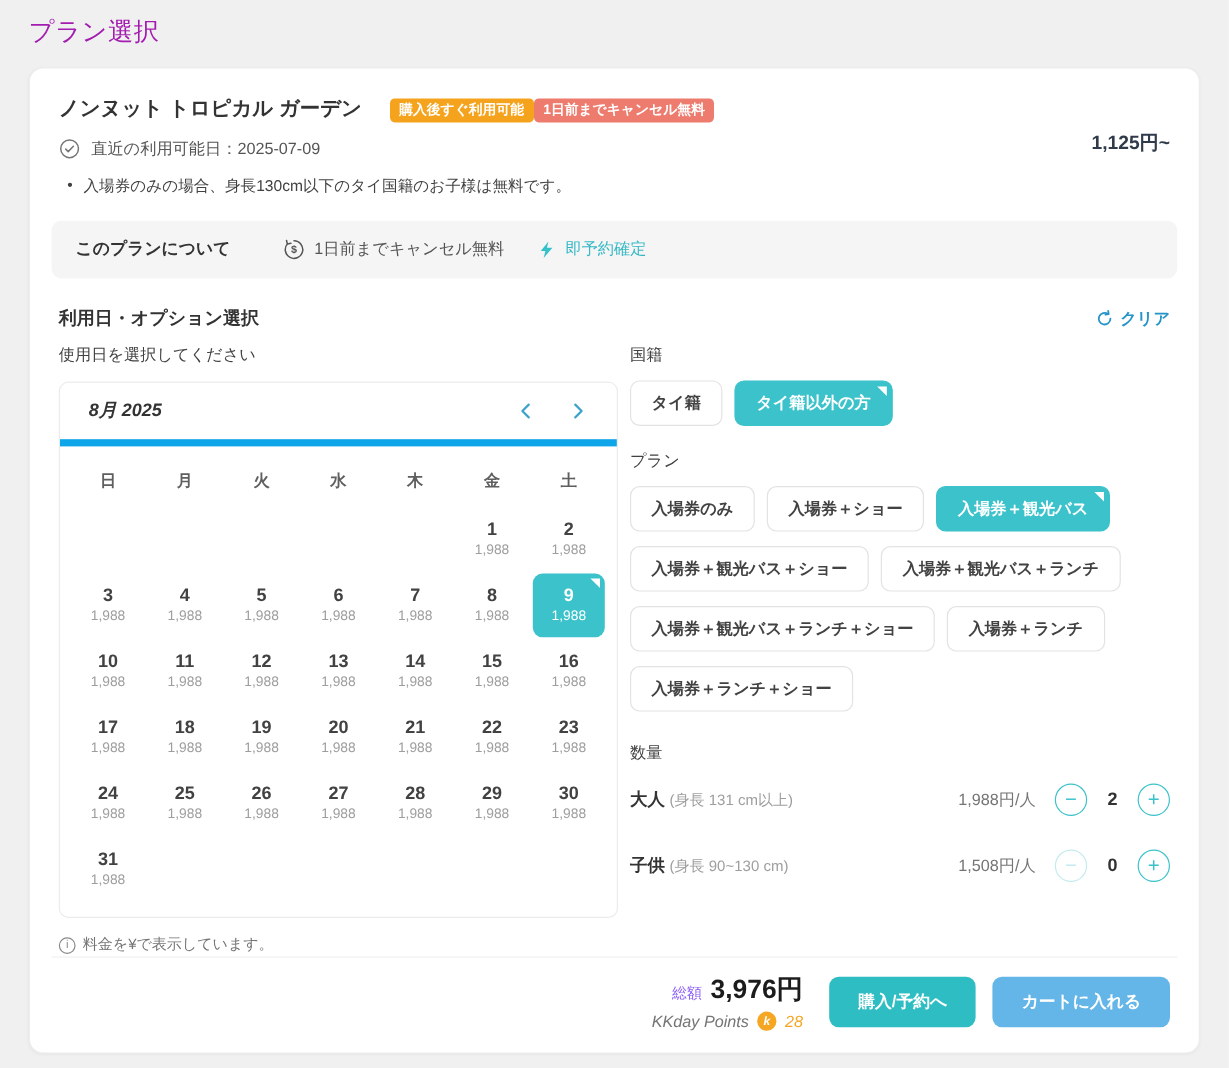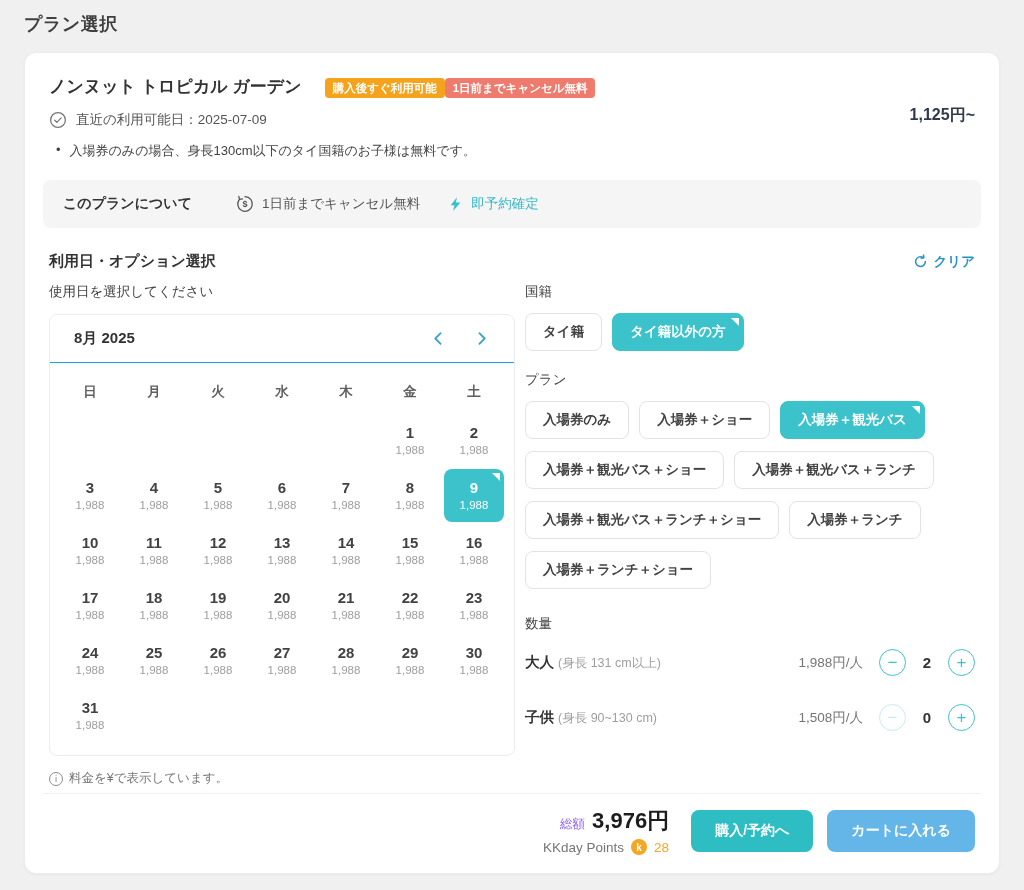--- a/index.html
+++ b/index.html
@@ -3,21 +3,21 @@
 <meta charset="utf-8">
 <style>
   * { box-sizing: border-box; }
   html,body { margin:0; padding:0; }
   body {
     width:1024px; height:890px; overflow:hidden;
     background:#f0f0f1; color:#333;
     font-family:"Liberation Sans","DejaVu Sans",sans-serif;
   }
   .page { padding:12px 24px 10px; }
-  .page-title { font-size:18px; font-weight:bold; color:#404040; margin:0 0 16px; letter-spacing:.5px; }
+  .page-title { font-size:21px; font-weight:normal; color:#a21caf; margin:0 0 16px; letter-spacing:.5px; }
 
   .card {
     background:#fff; border:1px solid #ececec; border-radius:12px;
     padding:22px 18px 14px; height:822px; box-shadow:0 1px 3px rgba(0,0,0,.04);
     display:flex; flex-direction:column;
   }
 
   
   .card-top { display:flex; justify-content:space-between; align-items:flex-start; padding:0 6px; }
   .title-row { display:flex; align-items:center; gap:23px; flex-wrap:wrap; }
@@ -41,21 +41,21 @@
   .options { margin-top:24px; padding:0 6px; flex:1; }
   .options-header { display:flex; justify-content:space-between; align-items:center; }
   .section-title { font-size:15px; font-weight:bold; color:#333; margin:0; }
   .clear-btn { display:flex; align-items:center; gap:6px; background:none; border:none; padding:0;
     color:#2594c9; font-size:13.5px; font-weight:bold; cursor:pointer; font-family:inherit; }
   .options-body { display:flex; margin-top:6px; }
   .left-col { width:466px; flex:none; }
   .prompt { font-size:13.5px; color:#424242; margin:6px 0 13px; }
 
   .calendar { border:1px solid #ececec; border-radius:8px; background:#fff; }
-  .cal-header { display:flex; justify-content:space-between; align-items:center; padding:14px 24px; border-bottom:1px solid #0ea5e9; }
+  .cal-header { display:flex; justify-content:space-between; align-items:center; padding:14px 24px; border-bottom:6px solid #0ea5e9;font-style:italic; }
   .month { font-size:15px; font-weight:bold; color:#333; }
   .nav { display:flex; gap:26px; }
   .nav button { background:none; border:none; padding:0; cursor:pointer; display:flex; }
   .cal-grid { display:grid; grid-template-columns:repeat(7,1fr); padding:0 8px; }
   .cal-grid.head { padding-top:12px; padding-bottom:4px; }
   .wd { text-align:center; font-size:13.5px; color:#5f5f5f; font-weight:bold; padding:8px 0; }
   .cal-body { padding-bottom:12px; }
   .cal-cell { height:53px; display:flex; flex-direction:column; align-items:center; justify-content:center;
     margin:1px 2px; border-radius:8px; position:relative; }
   .cal-cell .d { font-size:15px; font-weight:bold; color:#424242; line-height:1.35; }
@@ -87,21 +87,21 @@
     font-size:17px; line-height:1; display:flex; align-items:center; justify-content:center; cursor:pointer;
     padding:0; font-family:inherit; }
   .step.dis { border-color:#c5ebee; color:#c5ebee; }
   .count { font-size:15px; font-weight:bold; color:#333; min-width:16px; text-align:center; }
 
   
   .footer { border-top:1px solid #f0f0f0; padding:12px 6px 4px; display:flex; justify-content:flex-end; align-items:center; gap:14px; }
   .totals { text-align:right; margin-right:8px; }
   .total-label { font-size:12.5px; color:#8b5cf6; margin-right:7px;margin-top:28px; }
   .total-value { font-size:22px; font-weight:bold; color:#1c1c1c; }
-  .points-row { display:flex; align-items:center; justify-content:center; gap:7px; font-size:13.5px; color:#757575; margin-top:3px; }
+  .points-row { display:flex; align-items:center; justify-content:center; gap:7px; font-size:13.5px; color:#757575; margin-top:3px;font-style:italic; }
   .coin { width:16px; height:16px; border-radius:50%; background:#f5a623; color:#fff; font-size:10px;
     font-weight:bold; display:flex; align-items:center; justify-content:center; flex:none; }
   .points-val { color:#f5a623; }
   .btn { border:none; border-radius:8px; color:#fff; font-size:14px; font-weight:bold; padding:12px 24px;
     cursor:pointer; font-family:inherit; white-space:nowrap; }
 </style>
 </head>
 <body>
 
 <div class="page">

